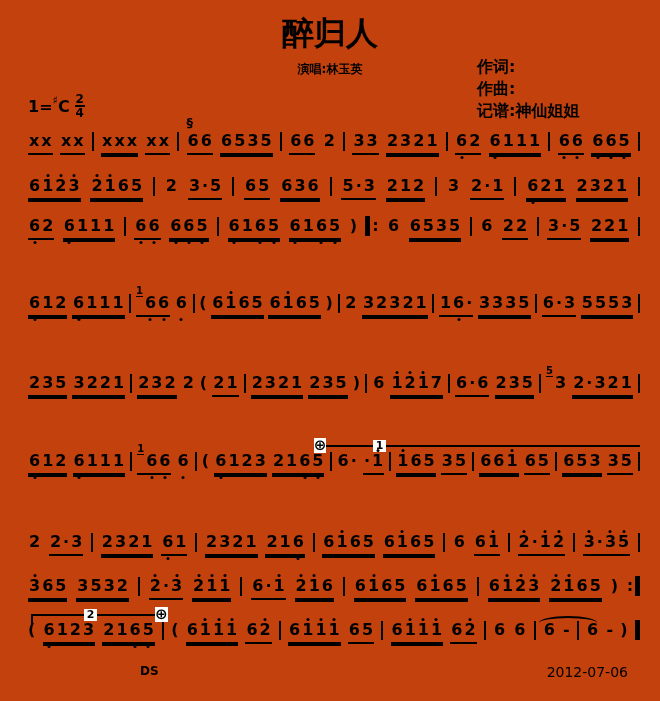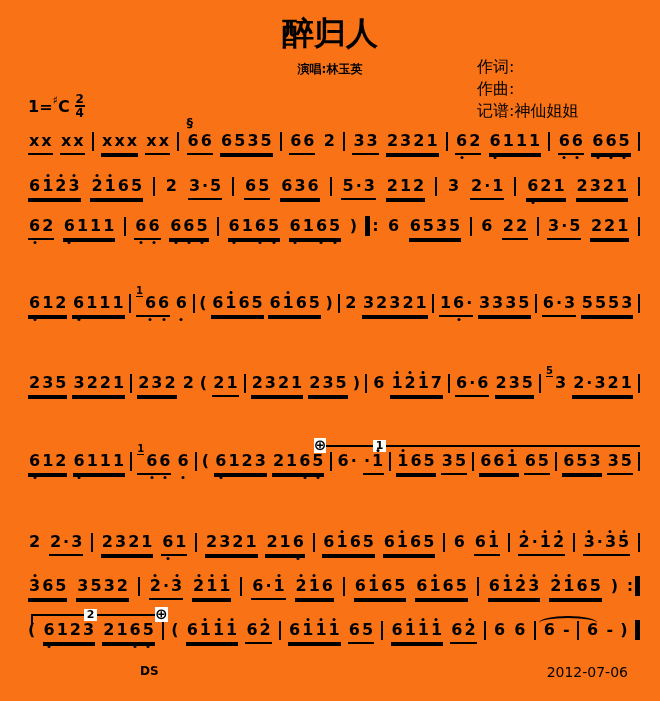--- a/index.html
+++ b/index.html
@@ -1,22 +1,22 @@
 <!DOCTYPE html>
 <html><head>
 <meta charset="utf-8">
 <style>
   *{box-sizing:border-box}
   html,body{margin:0;padding:0}
   body{background:#fff;font-family:"DejaVu Sans","Liberation Sans",sans-serif;color:#000}
-  .page{position:relative;width:660px;height:701px;background:#f97316;overflow:hidden}
+  .page{position:relative;width:660px;height:701px;background:#c2410c;overflow:hidden}
 
   .title{position:absolute;top:12px;left:0;width:100%;text-align:center;font-size:32px;font-weight:bold}
   .performer{position:absolute;top:61px;left:0;width:100%;text-align:center;font-size:12px;font-weight:bold}
-  .credits{position:absolute;top:56px;left:477px;font-size:16px;font-weight:normal;line-height:22px}
+  .credits{position:absolute;top:56px;left:477px;font-size:16px;font-weight:bold;line-height:22px}
 
   .keysig{position:absolute;top:94px;left:28px;font-size:16px;font-weight:bold;display:flex;align-items:center}
   .keysig .sharp{font-size:11px;position:relative;top:-6px}
   .meter{display:inline-flex;flex-direction:column;align-items:center;margin-left:5px;font-size:12px;line-height:10px;font-weight:bold}
   .meterline{width:10px;border-top:2px solid #000;margin:1px 0}
 
   .score{position:absolute;inset:0}
   .score-line{position:absolute;left:28px;width:612px;display:flex;justify-content:space-between;align-items:flex-end;font-size:16px;font-weight:bold;white-space:nowrap}
 
   .grp{position:relative;display:inline-flex;padding-bottom:3px;border-bottom:2px solid transparent}

